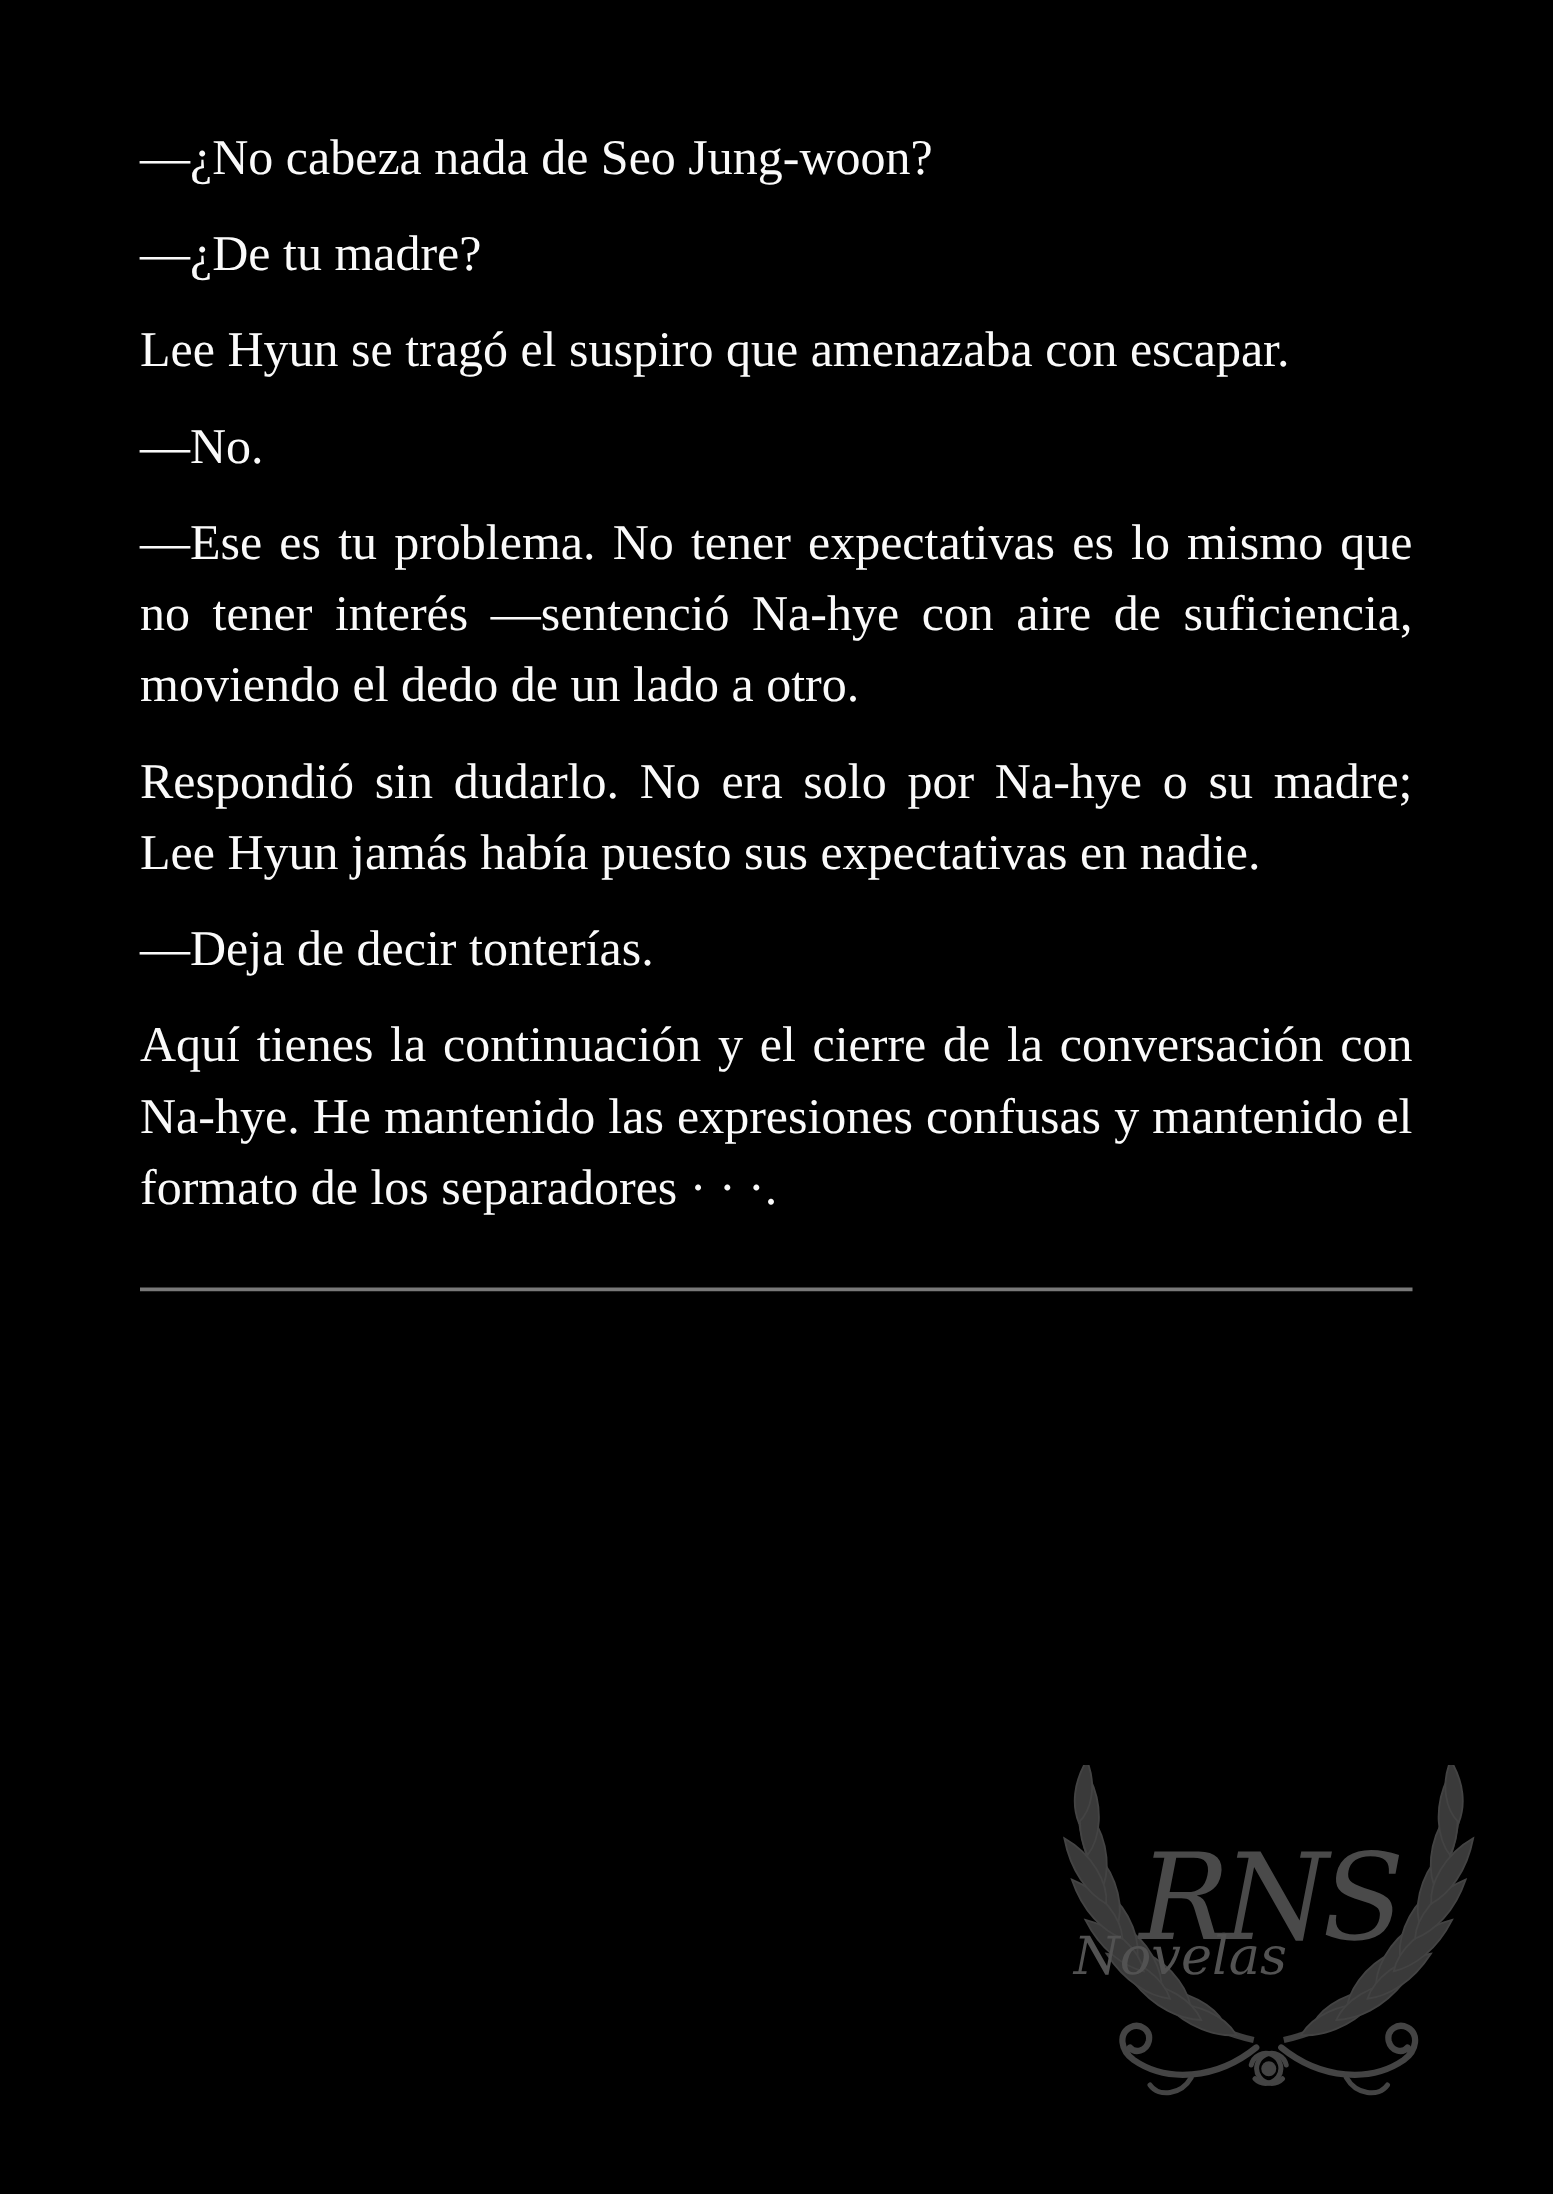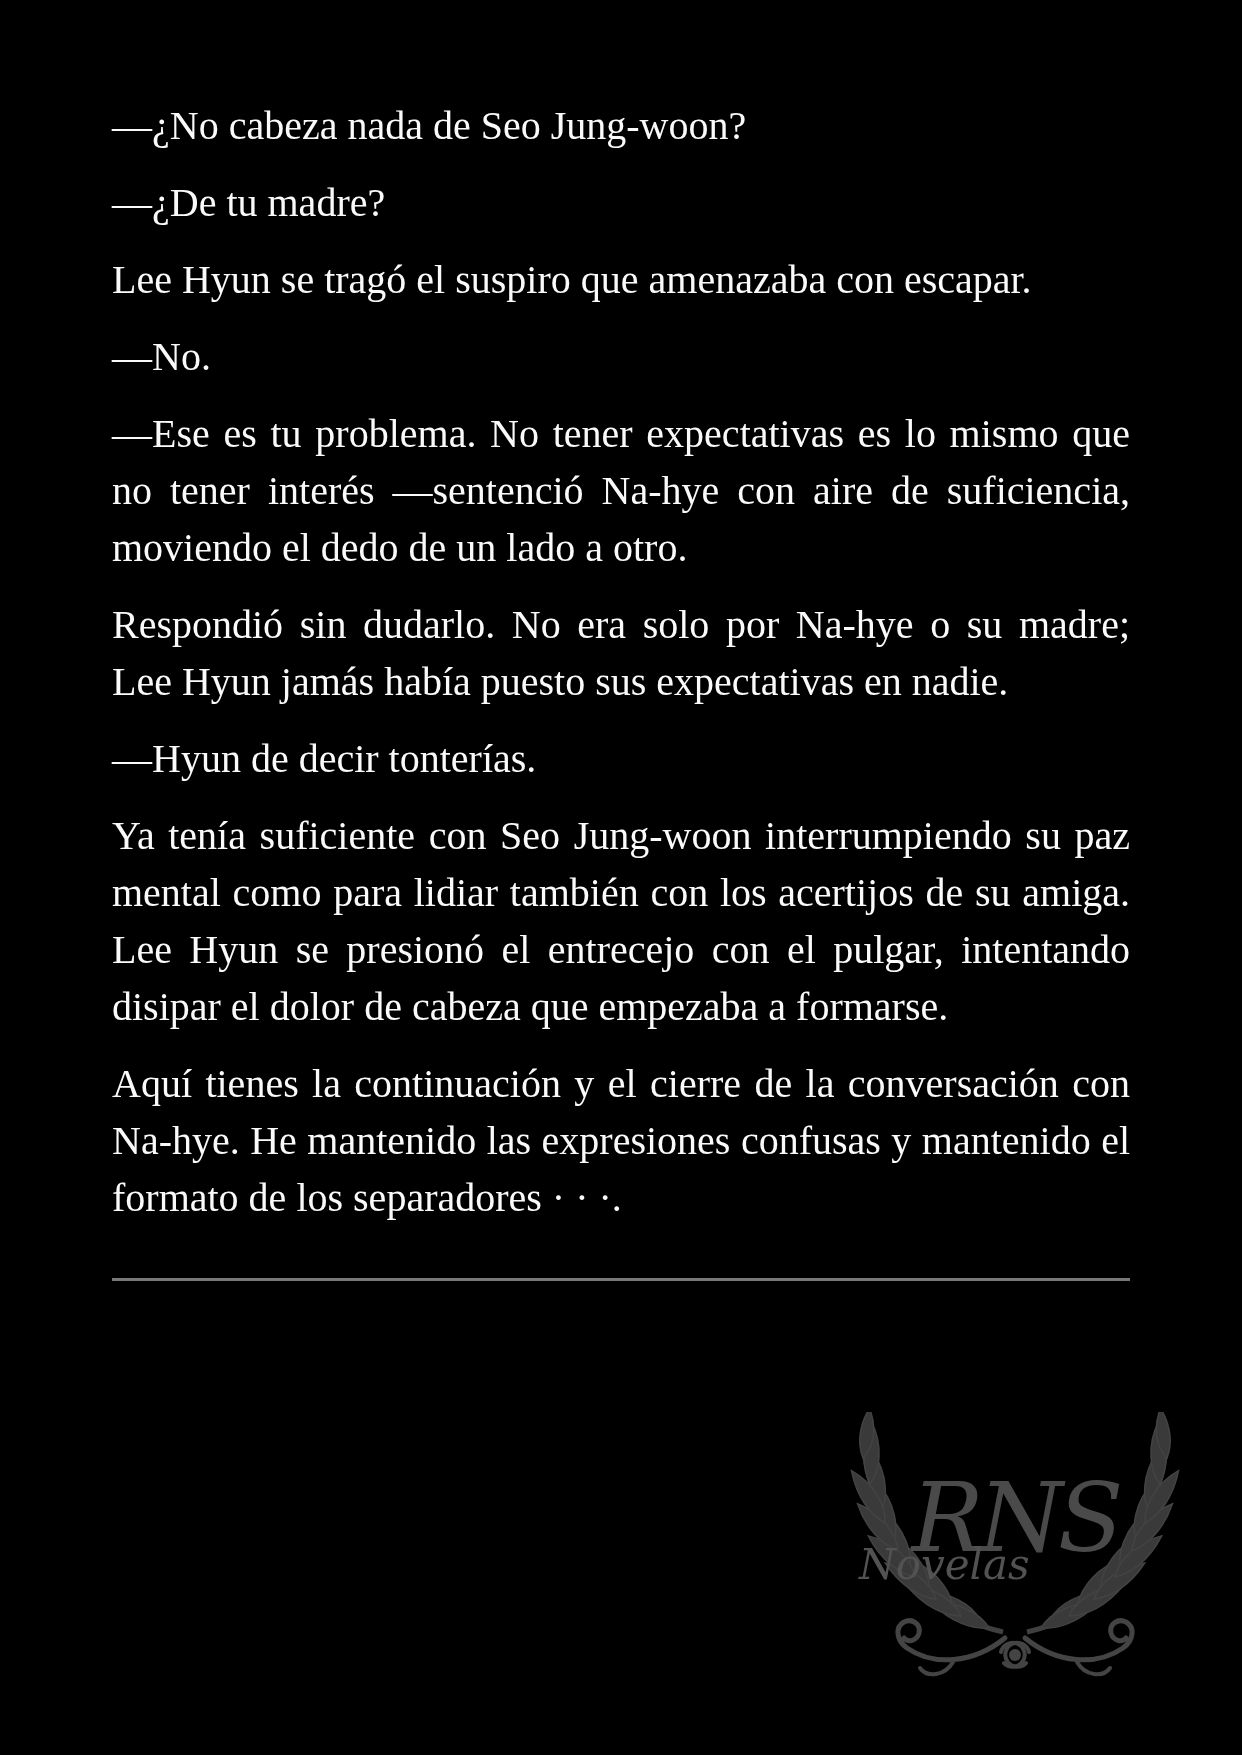--- a/index.html
+++ b/index.html
@@ -88,19 +88,18 @@
     <div class="wm-sub">Novelas</div>
   </div>
 
   <div class="content">
     <p>—¿No cabeza nada de Seo Jung-woon?</p>
     <p>—¿De tu madre?</p>
     <p>Lee Hyun se tragó el suspiro que amenazaba con escapar.</p>
     <p>—No.</p>
     <p>—Ese es tu problema. No tener expectativas es lo mismo que no tener interés —sentenció Na-hye con aire de suficiencia, moviendo el dedo de un lado a otro.</p>
     <p>Respondió sin dudarlo. No era solo por Na-hye o su madre; Lee Hyun jamás había puesto sus expectativas en nadie.</p>
-    <p>—Hyun de decir tonterías.</p>
-    <p>Ya tenía suficiente con Seo Jung-woon interrumpiendo su paz mental como para lidiar también con los acertijos de su amiga. Lee Hyun se presionó el entrecejo con el pulgar, intentando disipar el dolor de cabeza que empezaba a formarse.</p>
+    <p>—Deja de decir tonterías.</p>
     <p>Aquí tienes la continuación y el cierre de la conversación con Na-hye. He mantenido las expresiones confusas y mantenido el formato de los separadores · · ·.</p>
     <hr class="sep">
   </div>
 
 </div>
 
 </body></html>

